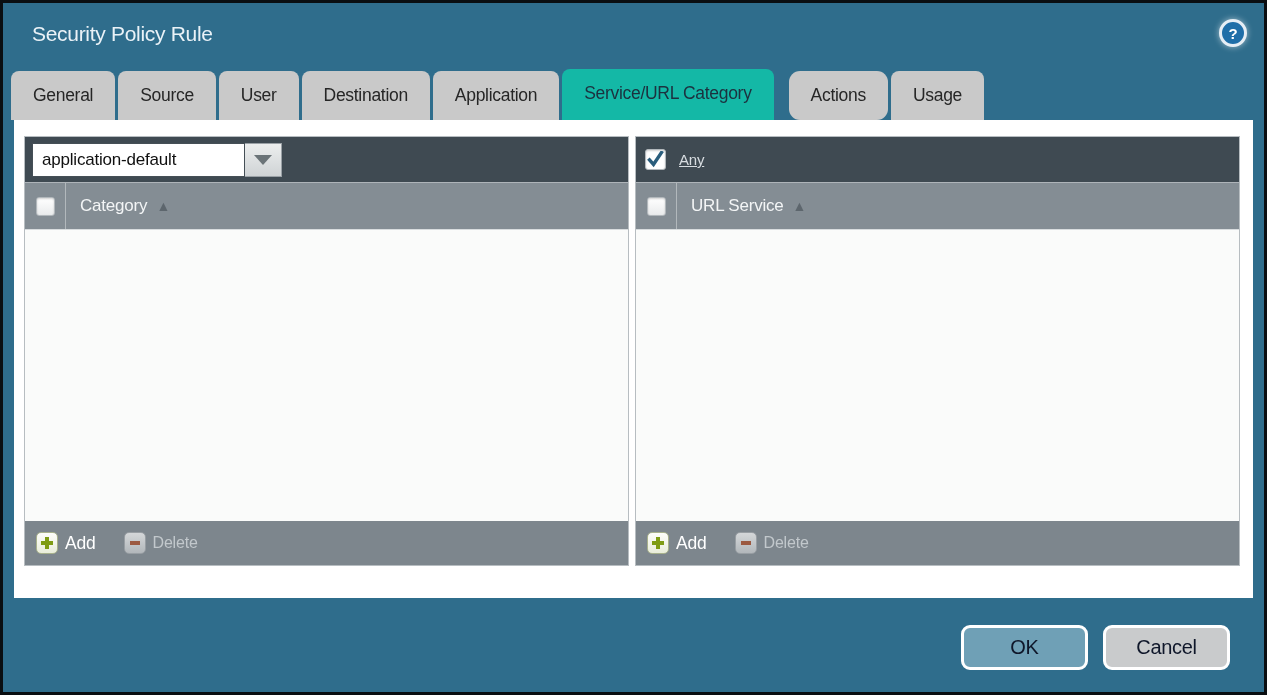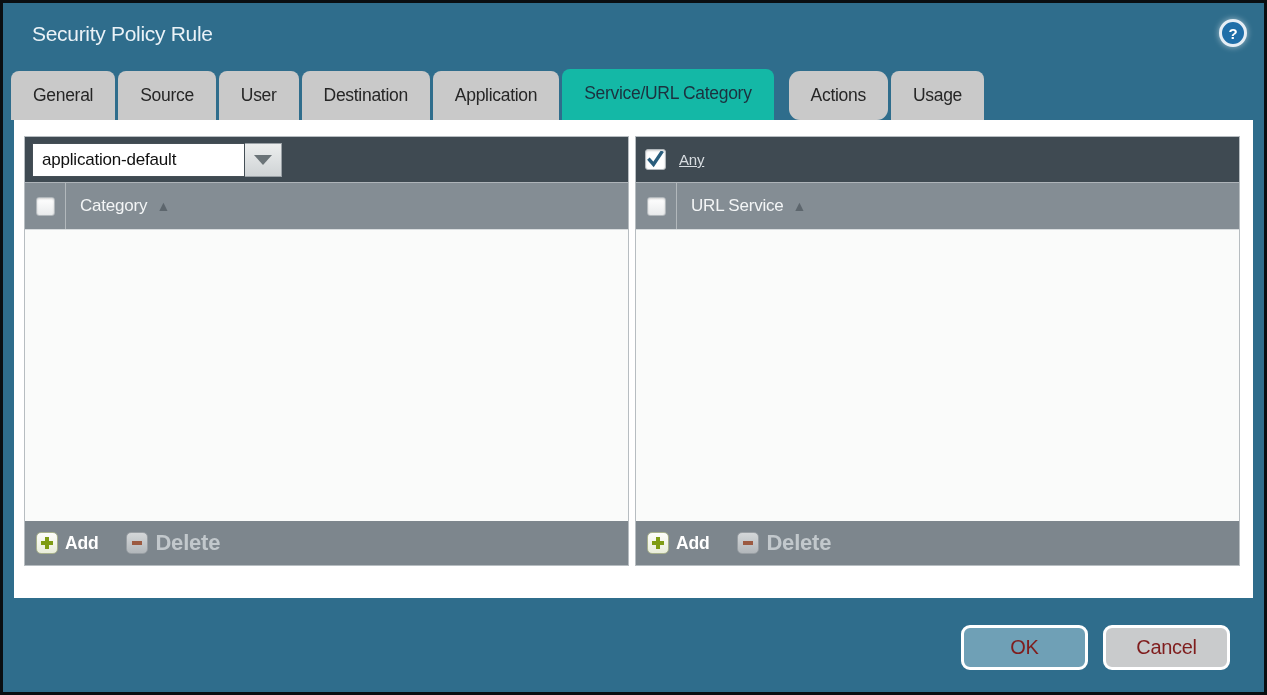--- a/index.html
+++ b/index.html
@@ -20,21 +20,21 @@
   .tab.active { height:51px; line-height:49px; background:#14b8a6; color:#1c313f; }
   .tab.gap-before { margin-left:12px;border-radius:11px; }
 
   .content { position:absolute; left:11px; right:11px; top:117px; height:478px; background:#ffffff; }
   .panels { display:flex; gap:6px; padding:16px 13px 0 10px; }
   .panel { flex:1; height:430px; display:flex; flex-direction:column; background:#fafbfa; border:1px solid #b7bdc1; }
 
   .ptoolbar { height:45px; background:#3f4a52; display:flex; align-items:center; padding:0 7px; flex:0 0 auto; }
   .pheader  { height:47px; background:#848d94; border-top:1px solid #aeb4b9; display:flex; align-items:stretch; flex:0 0 auto; }
   .pbody    { flex:1; background:#fafbfa; border-top:1px solid #d8dcde; }
-  .pfooter  { height:44px; background:#7d868d; display:flex; align-items:center; gap:28px; padding:8px 11px; flex:0 0 auto;font-weight:bold; }
+  .pfooter  { height:44px; background:#7d868d; display:flex; align-items:center; gap:28px; padding:8px 11px; flex:0 0 auto; }
 
   .dd { display:flex; height:34px; }
   .dd-value { width:213px; background:#ffffff; border:1px solid #454f56; font-size:17px; color:#101010;
               display:flex; align-items:center; padding:0 9px; letter-spacing:-0.2px; }
   .dd-btn { width:37px; background:linear-gradient(#eceeee,#cfd3d5); border:1px solid #9aa1a6; border-left:none;
             display:flex; align-items:center; justify-content:center; cursor:pointer; }
   .tri-down { width:0; height:0; border-left:9px solid transparent; border-right:9px solid transparent; border-top:10px solid #6b7478; }
 
   .cb { border-radius:3px; background:linear-gradient(#ffffff,#e9ebec); border:1px solid #b2b8bc;
         box-shadow:inset 0 1px 2px rgba(0,0,0,0.18); cursor:pointer; }
@@ -47,25 +47,25 @@
   .hdr-cbcol { width:41px; display:flex; align-items:center; justify-content:center;
                border-right:1px solid rgba(255,255,255,0.38); flex:0 0 auto; }
   .hdr-label { display:flex; align-items:center; gap:9px; padding-left:14px; color:#f3f5f6; font-size:17px; letter-spacing:-0.2px; }
   .sort-asc { color:#5d666d; font-size:14px; }
 
   .action { display:flex; align-items:center; gap:7px; cursor:pointer; }
   .action-icon { width:22px; height:22px; border-radius:5px; display:flex; align-items:center; justify-content:center; }
   .icon-add { background:linear-gradient(#fdfdfa,#e9edda); border:1px solid #a8b18c; }
   .icon-del { background:linear-gradient(#d4d7d9,#b2b7bb); border:1px solid #989ea3; }
   .action-label-add { color:#ffffff; font-size:17.5px; letter-spacing:-0.2px; }
-  .action-label-del { color:#c2c8cc; font-size:22px; letter-spacing:-0.2px; }
+  .action-label-del { color:#c2c8cc; font-size:16px; letter-spacing:-0.2px; }
   .action.disabled { cursor:default; }
 
   .dlg-buttons { position:absolute; right:34px; top:622px; display:flex; gap:15px; }
-  .btn { width:127px; height:45px; border:3px solid #ffffff; border-radius:9px; font-size:20px; color:#7f1d1d;
+  .btn { width:127px; height:45px; border:3px solid #ffffff; border-radius:9px; font-size:20px; color:#0f172a;
          display:flex; align-items:center; justify-content:center; cursor:pointer; letter-spacing:-0.3px; }
   .btn-ok { background:#6fa0b6; }
   .btn-cancel { background:#c9cbcc; }
 </style>
 </head>
 <body>
 
 <div class="dialog">
 
   <div class="title-bar">

